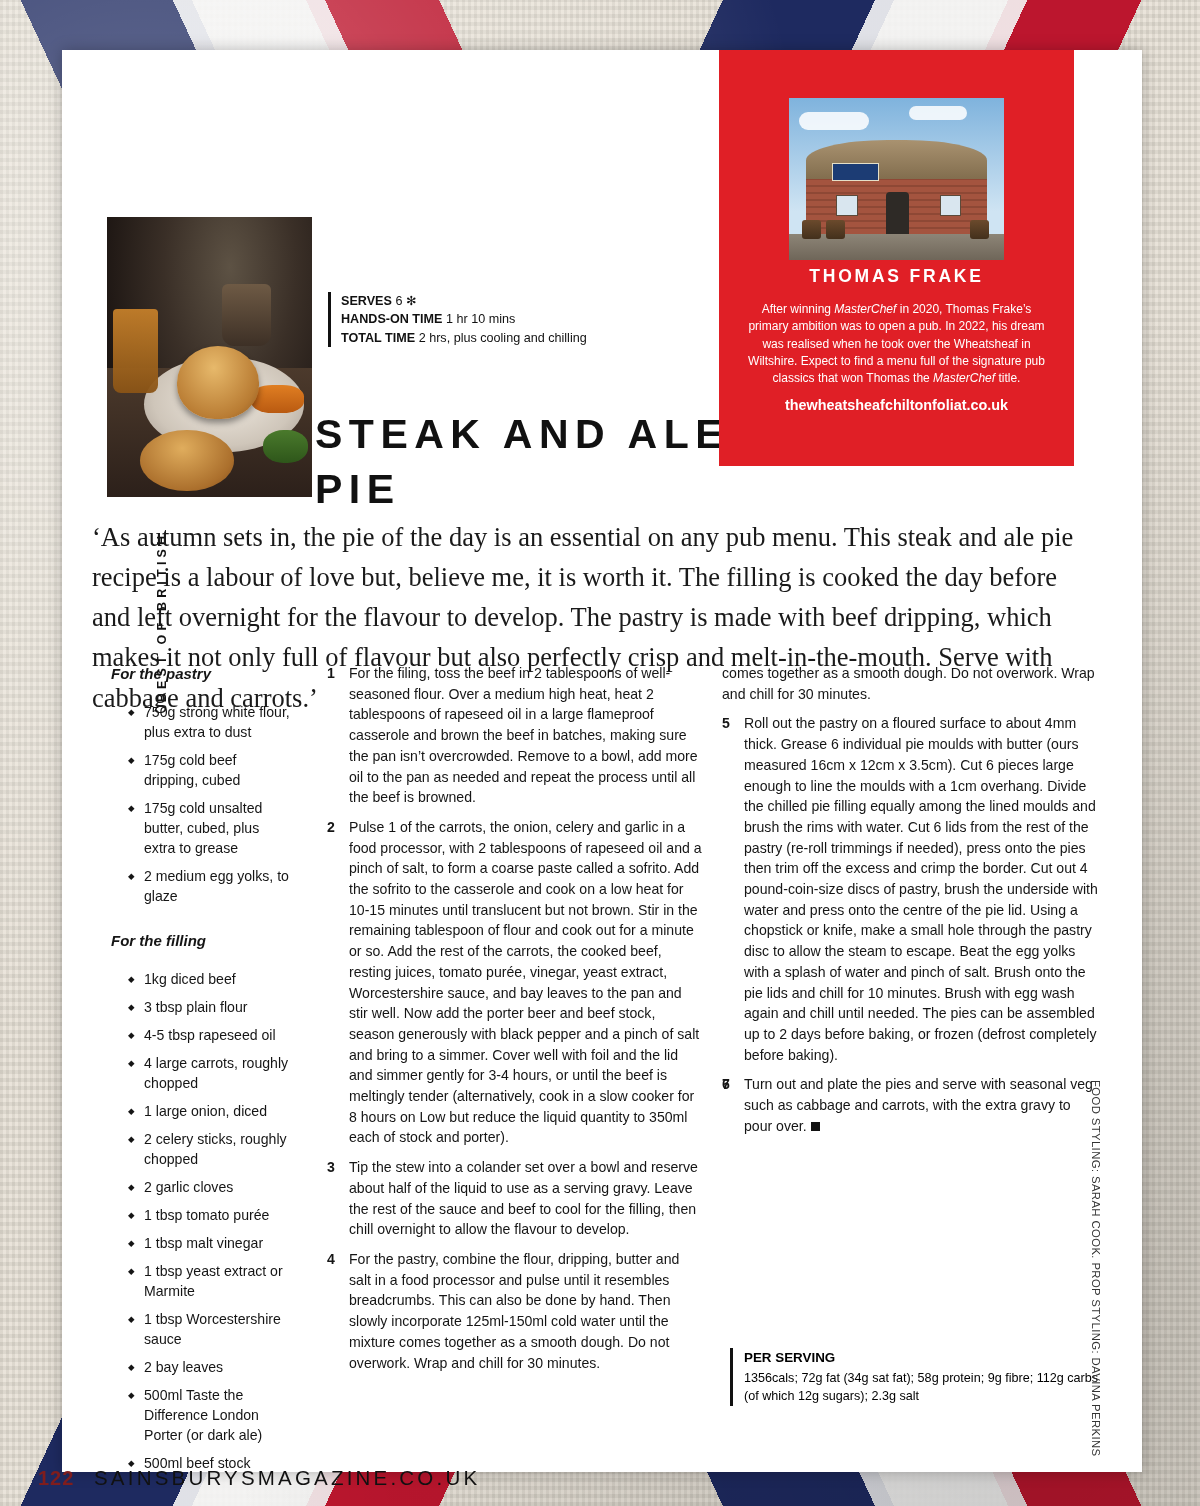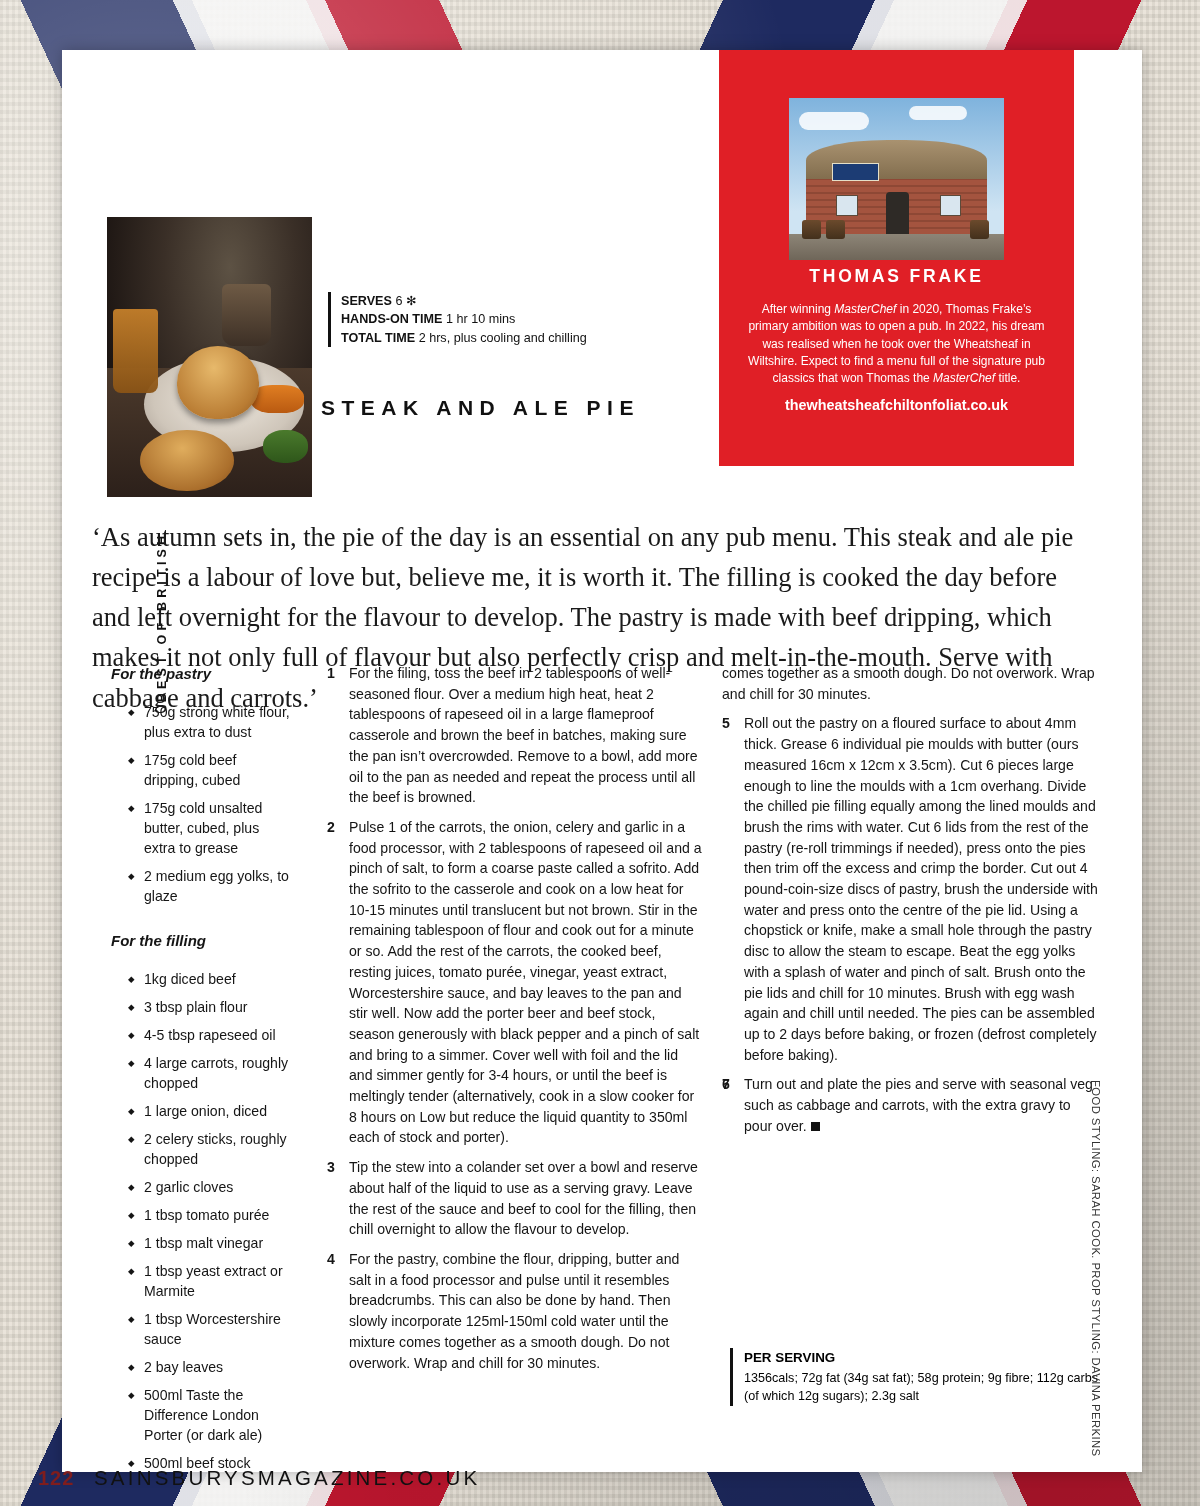--- a/index.html
+++ b/index.html
@@ -137,26 +137,25 @@
     margin-left: 11px;
   }
   .serves-block b { font-weight: 700; }
 
   
   .recipe-title {
     position: absolute;
     left: 253px;
     top: 330px;
     width: 420px;
-    font-size: 21px;
+    font-size: 41px;
     font-weight: 700;
     letter-spacing: 6.5px;
     line-height: 1.32;
     color: #111;
-    margin-left: 6px;
   }
 
   
   .chef-box {
     position: absolute;
     left: 657px;
     top: 0;
     width: 355px;
     height: 416px;
     background: #e01f26;

